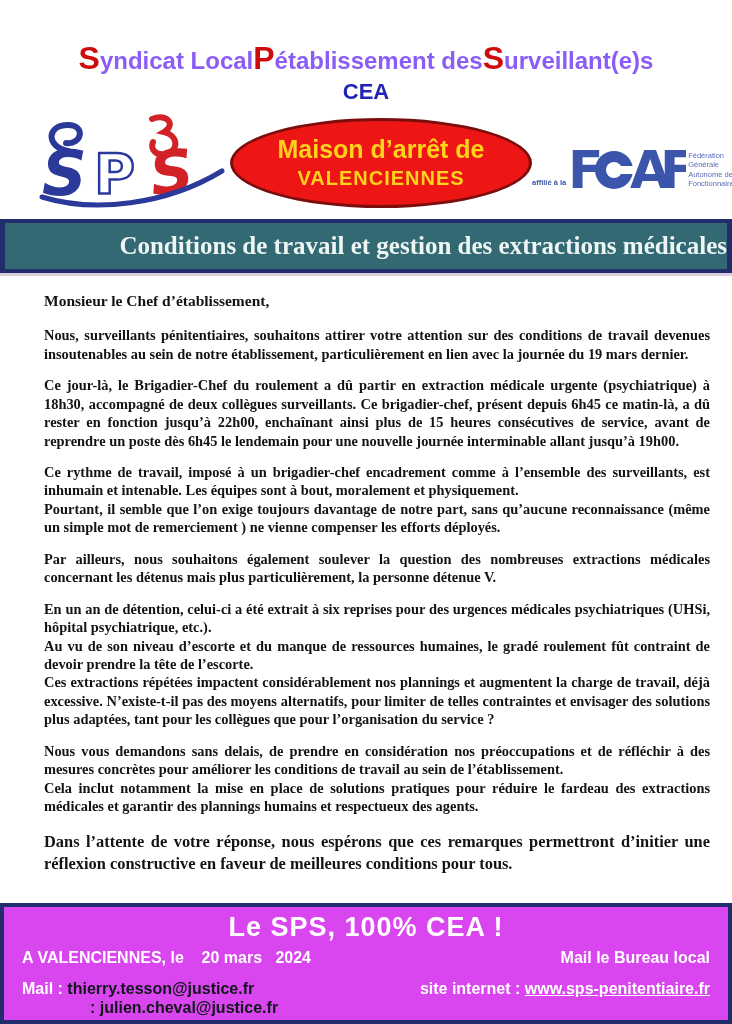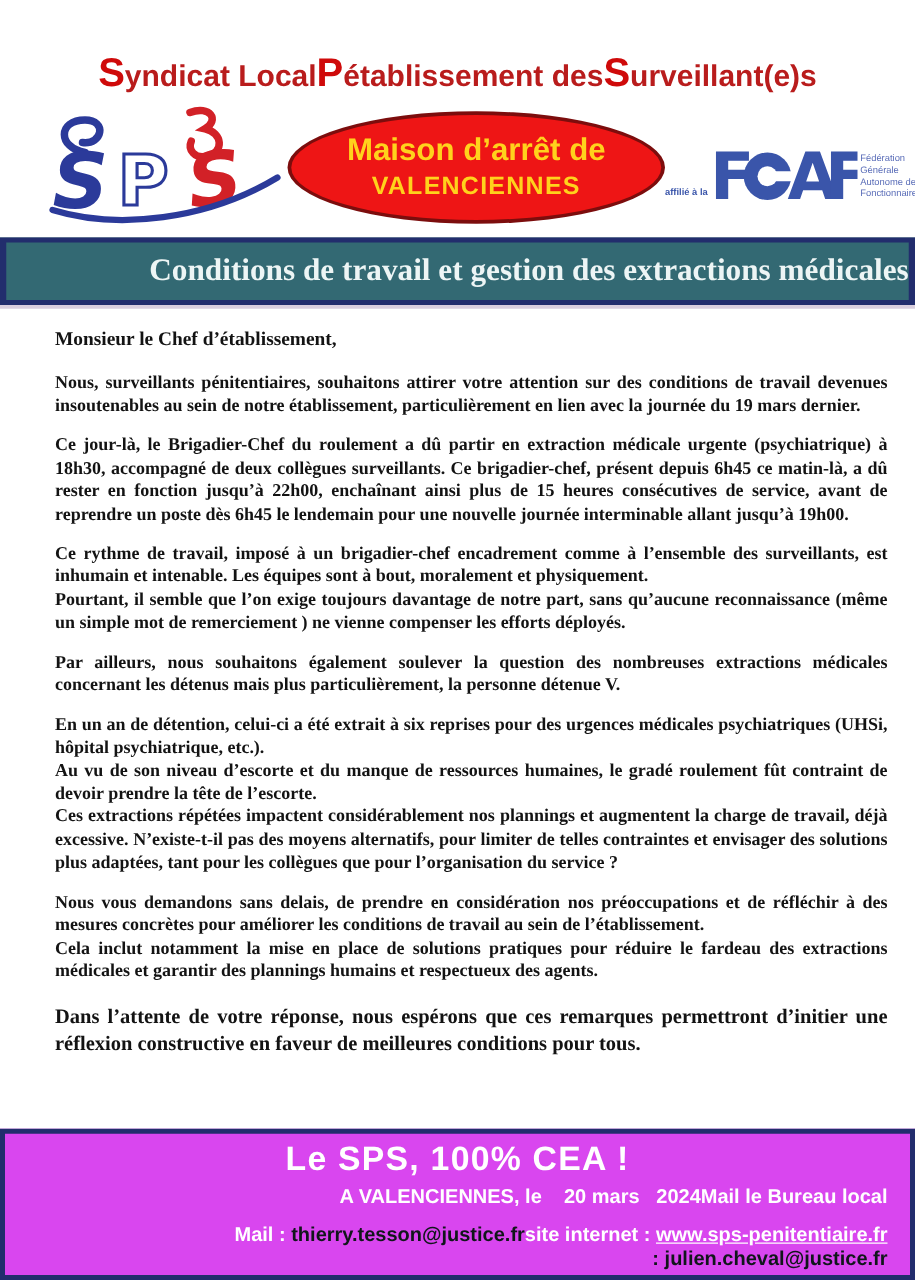--- a/index.html
+++ b/index.html
@@ -13,21 +13,21 @@
 
   
   .org-title{
     margin-top:42px;
     text-align:center;
     font-family:"Liberation Sans", sans-serif;
     font-weight:bold;
     line-height:1.05;
     white-space:nowrap;
   }
-  .seg-blue{color:#b91c1c;font-size:24px;}
+  .seg-blue{color:#8b5cf6;font-size:24px;}
   .seg-red{color:#cf0a0a;font-size:32px;}
   .org-subtitle{
     text-align:center;
     font-family:"Liberation Sans", sans-serif;
     font-weight:bold;
     color:#2323b5;
     font-size:22px;
     margin-top:3px;
   }
 
@@ -135,38 +135,39 @@
     color:#ffffff;
   }
   .slogan{
     text-align:center;
     font-size:27px;
     margin-top:5px;
     letter-spacing:1px;
   }
   .footer-row{
     display:flex;
-    justify-content:flex-end;
+    justify-content:space-between;
     padding:0 18px;
   }
   .row-date{margin-top:6px;font-size:16px;}
   .place-date{white-space:pre-wrap;}
   .row-mail{margin-top:13px;font-size:16px;}
   .mail-label{color:#ffffff;}
   .mail-value{color:#10161a;}
   .site-line{color:#ffffff;}
   .site-url{color:#ffffff;text-decoration:underline;}
-  .row-mail2{margin-top:1px;font-size:16px;padding-left:54px;}
+  .row-mail2{margin-top:1px;font-size:16px;padding-left:86px;}
 </style>
 </head>
 <body>
 
 <div class="page">
 
   <div class="org-title"><span class="seg-red">S</span><span class="seg-blue">yndicat Local</span><span class="seg-red">P</span><span class="seg-blue">établissement des</span><span class="seg-red">S</span><span class="seg-blue">urveillant(e)s</span></div>
+  <div class="org-subtitle">CEA</div>
 
   <div class="logo-row">
 
     <svg class="sps-logo" viewBox="0 0 196 98" xmlns="http://www.w3.org/2000/svg">
       <path d="M34,40 C12,36 12,14 34,14 C52,14 48,34 32,32" fill="none" stroke="#2b3a9a" stroke-width="6" stroke-linecap="round"></path>
       <path d="M118,8 C134,2 142,14 130,21 C144,24 146,40 131,43 C122,45 116,38 119,31" fill="none" stroke="#d22127" stroke-width="6" stroke-linecap="round"></path>
       <text x="8" y="84" font-family="DejaVu Sans, sans-serif" font-style="italic" font-weight="bold" font-size="62" fill="#2b3a9a">S</text>
       <text x="60" y="82" font-family="DejaVu Sans, sans-serif" font-weight="bold" font-size="56" fill="#ffffff" stroke="#2b3a9a" stroke-width="2.5">P</text>
       <text x="116" y="82" font-family="DejaVu Sans, sans-serif" font-style="italic" font-weight="bold" font-size="60" fill="#d22127" transform="rotate(-7 140 60)">S</text>
       <path d="M8,86 C60,102 132,94 188,60" fill="none" stroke="#2b3a9a" stroke-width="5" stroke-linecap="round"></path>

